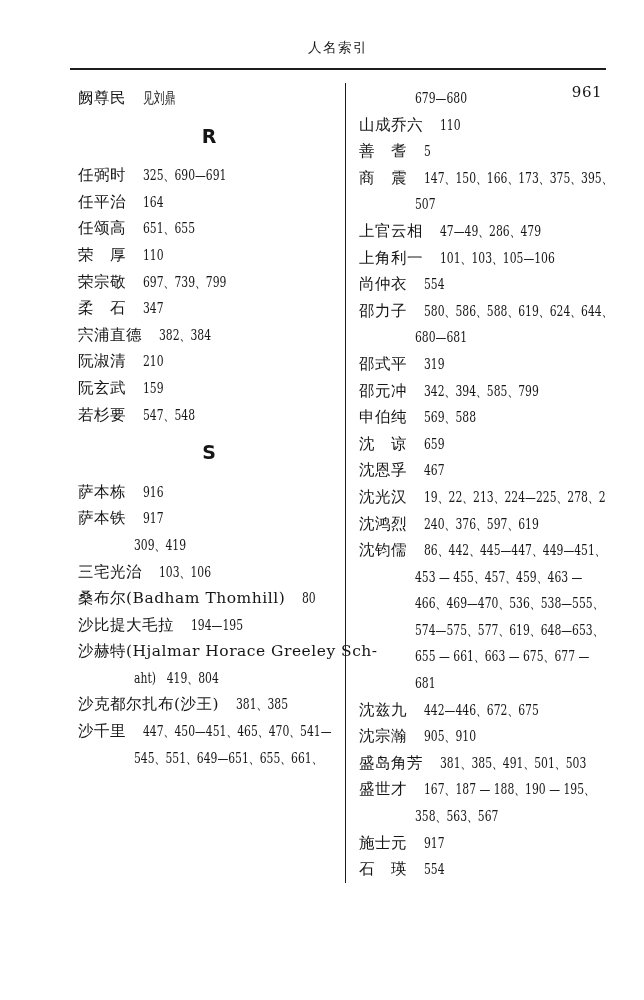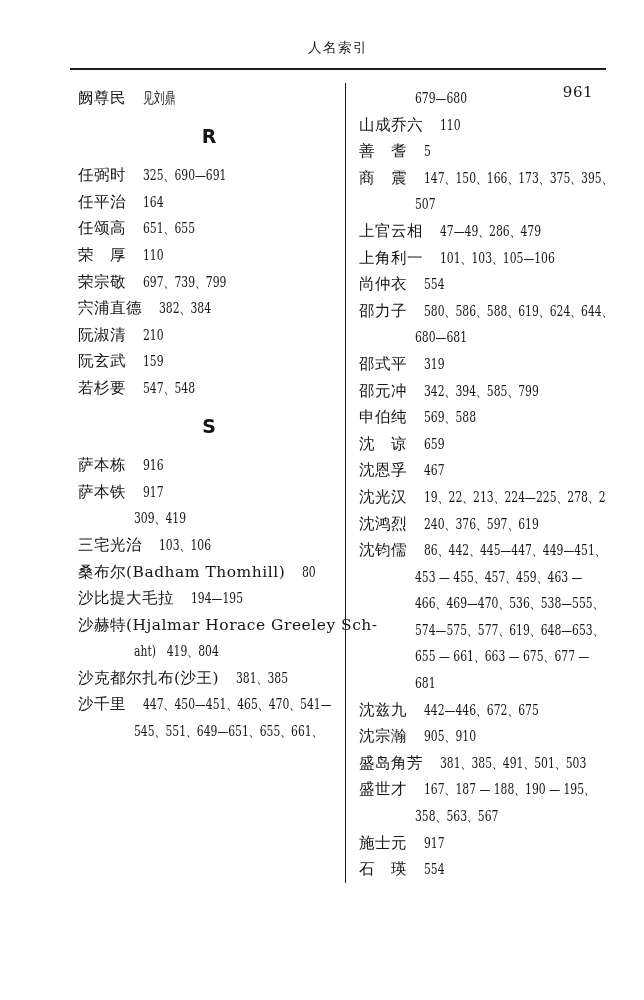--- a/index.html
+++ b/index.html
@@ -15,21 +15,21 @@
   .content { margin: 0 38px 0 70px; }
   .header { position: relative; padding-top: 39px; height: 20px; }
   .htitle {
     display: block;
     text-align: center;
     font-size: 13.5px;
     letter-spacing: 1.5px;
   }
   .hpage {
     position: absolute;
-    right: 13px;
+    right: 4px;
     top: 83px;
     font-size: 15px;
     letter-spacing: 0.5px;
   }
   .rule { margin-top: 9px; border-top: 2px solid #1e1e1e; }
   .columns { display: flex; margin-top: 13px; overflow: hidden; align-items: flex-start; }
   .col { box-sizing: border-box; }
   .col-left { width: 275px; padding: 2px 4px 0 8px; }
   .col-right { flex: 1; border-left: 1.6px solid #1c1c1c; padding: 2px 0 0 13px; }
   .row {
@@ -70,20 +70,21 @@
     <div class="rule"></div>
     <div class="columns">
       <div class="col col-left">
           <div class="row"><span class="name">阙尊民</span><span class="pages">见刘鼎</span></div>
           <div class="section-heading">R</div>
           <div class="row"><span class="name">任弼时</span><span class="pages">325、690—691</span></div>
           <div class="row"><span class="name">任平治</span><span class="pages">164</span></div>
           <div class="row"><span class="name">任颂高</span><span class="pages">651、655</span></div>
           <div class="row"><span class="name">荣　厚</span><span class="pages">110</span></div>
           <div class="row"><span class="name">荣宗敬</span><span class="pages">697、739、799</span></div>
+          <div class="row"><span class="name">柔　石</span><span class="pages">347</span></div>
           <div class="row"><span class="name">宍浦直德</span><span class="pages">382、384</span></div>
           <div class="row"><span class="name">阮淑清</span><span class="pages">210</span></div>
           <div class="row"><span class="name">阮玄武</span><span class="pages">159</span></div>
           <div class="row"><span class="name">若杉要</span><span class="pages">547、548</span></div>
           <div class="section-heading">S</div>
           <div class="row"><span class="name">萨本栋</span><span class="pages">916</span></div>
           <div class="row"><span class="name">萨本铁</span><span class="pages">917</span></div>
           <div class="row cont"><span class="cont-text">309、419</span></div>
           <div class="row"><span class="name">三宅光治</span><span class="pages">103、106</span></div>
           <div class="row"><span class="name">桑布尔(Badham Thomhill)</span><span class="pages">80</span></div>

